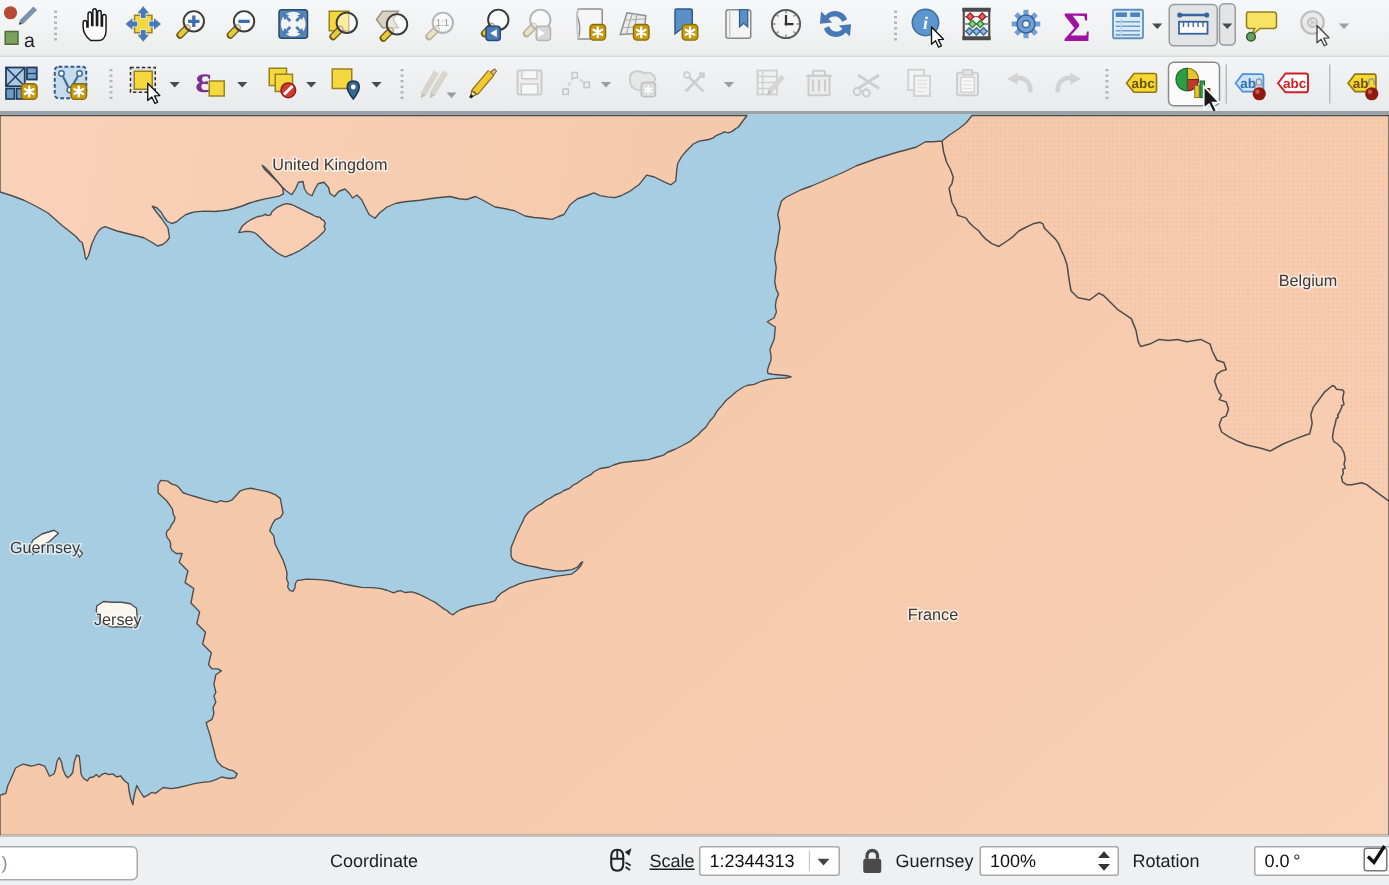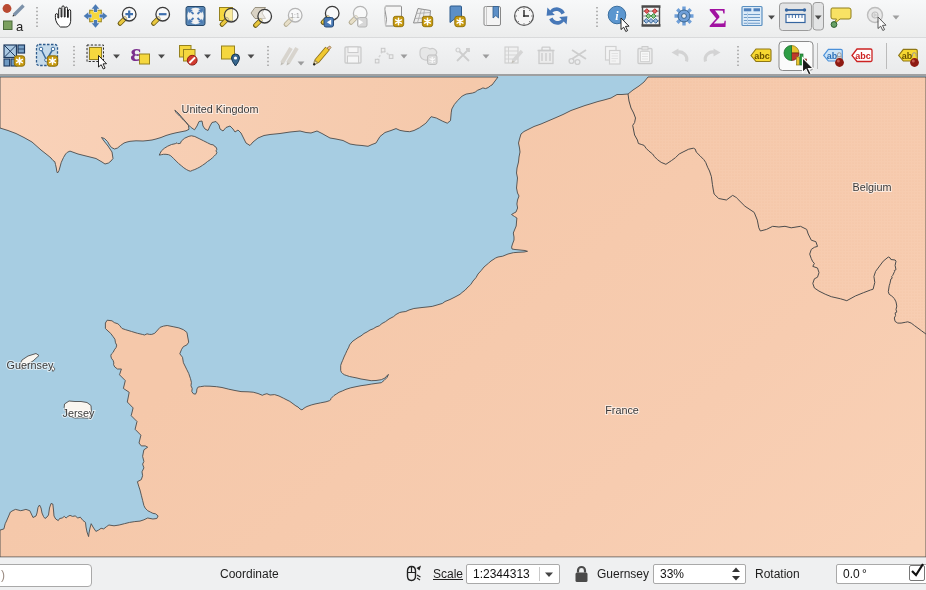--- a/index.html
+++ b/index.html
@@ -402,21 +402,21 @@
       </svg>
     </div>
 <svg style="position:absolute;left:573px;top:7px;" width="17" height="18">
       <g transform="translate(8.5,9.5)">
         <rect x="-6" y="-2" width="12" height="9.5" rx="1.5" fill="#4a4a4a"></rect>
         <path d="M-3.5,-2 V-4 A3.5,3.5 0 0 1 3.5,-4 V-2" fill="none" stroke="#4a4a4a" stroke-width="2.2"></path>
       </g>
     </svg>
 <div class="sl" style="left:597px;">Guernsey</div>
 <div class="sb" style="left:653px;width:91px;">
-      <span style="position:absolute;left:6px;top:2px;">33%</span>
+      <span style="position:absolute;left:6px;top:2px;">100%</span>
 <svg style="position:absolute;right:1px;top:0;" width="16" height="18">
         <path d="M4,7 L8,2.5 L12,7 Z" fill="#333"></path>
         <path d="M4,11 L8,15.5 L12,11 Z" fill="#333"></path>
       </svg>
     </div>
 <div class="sl" style="left:755px;text-align:center;">Rotation</div>
 <div class="sb" style="left:836px;width:91px;">
       <span style="position:absolute;left:6px;top:2px;">0.0 °</span>
 <svg style="position:absolute;right:1px;top:0;" width="16" height="18">
         <path d="M4,7 L8,2.5 L12,7 Z" fill="#333"></path>

